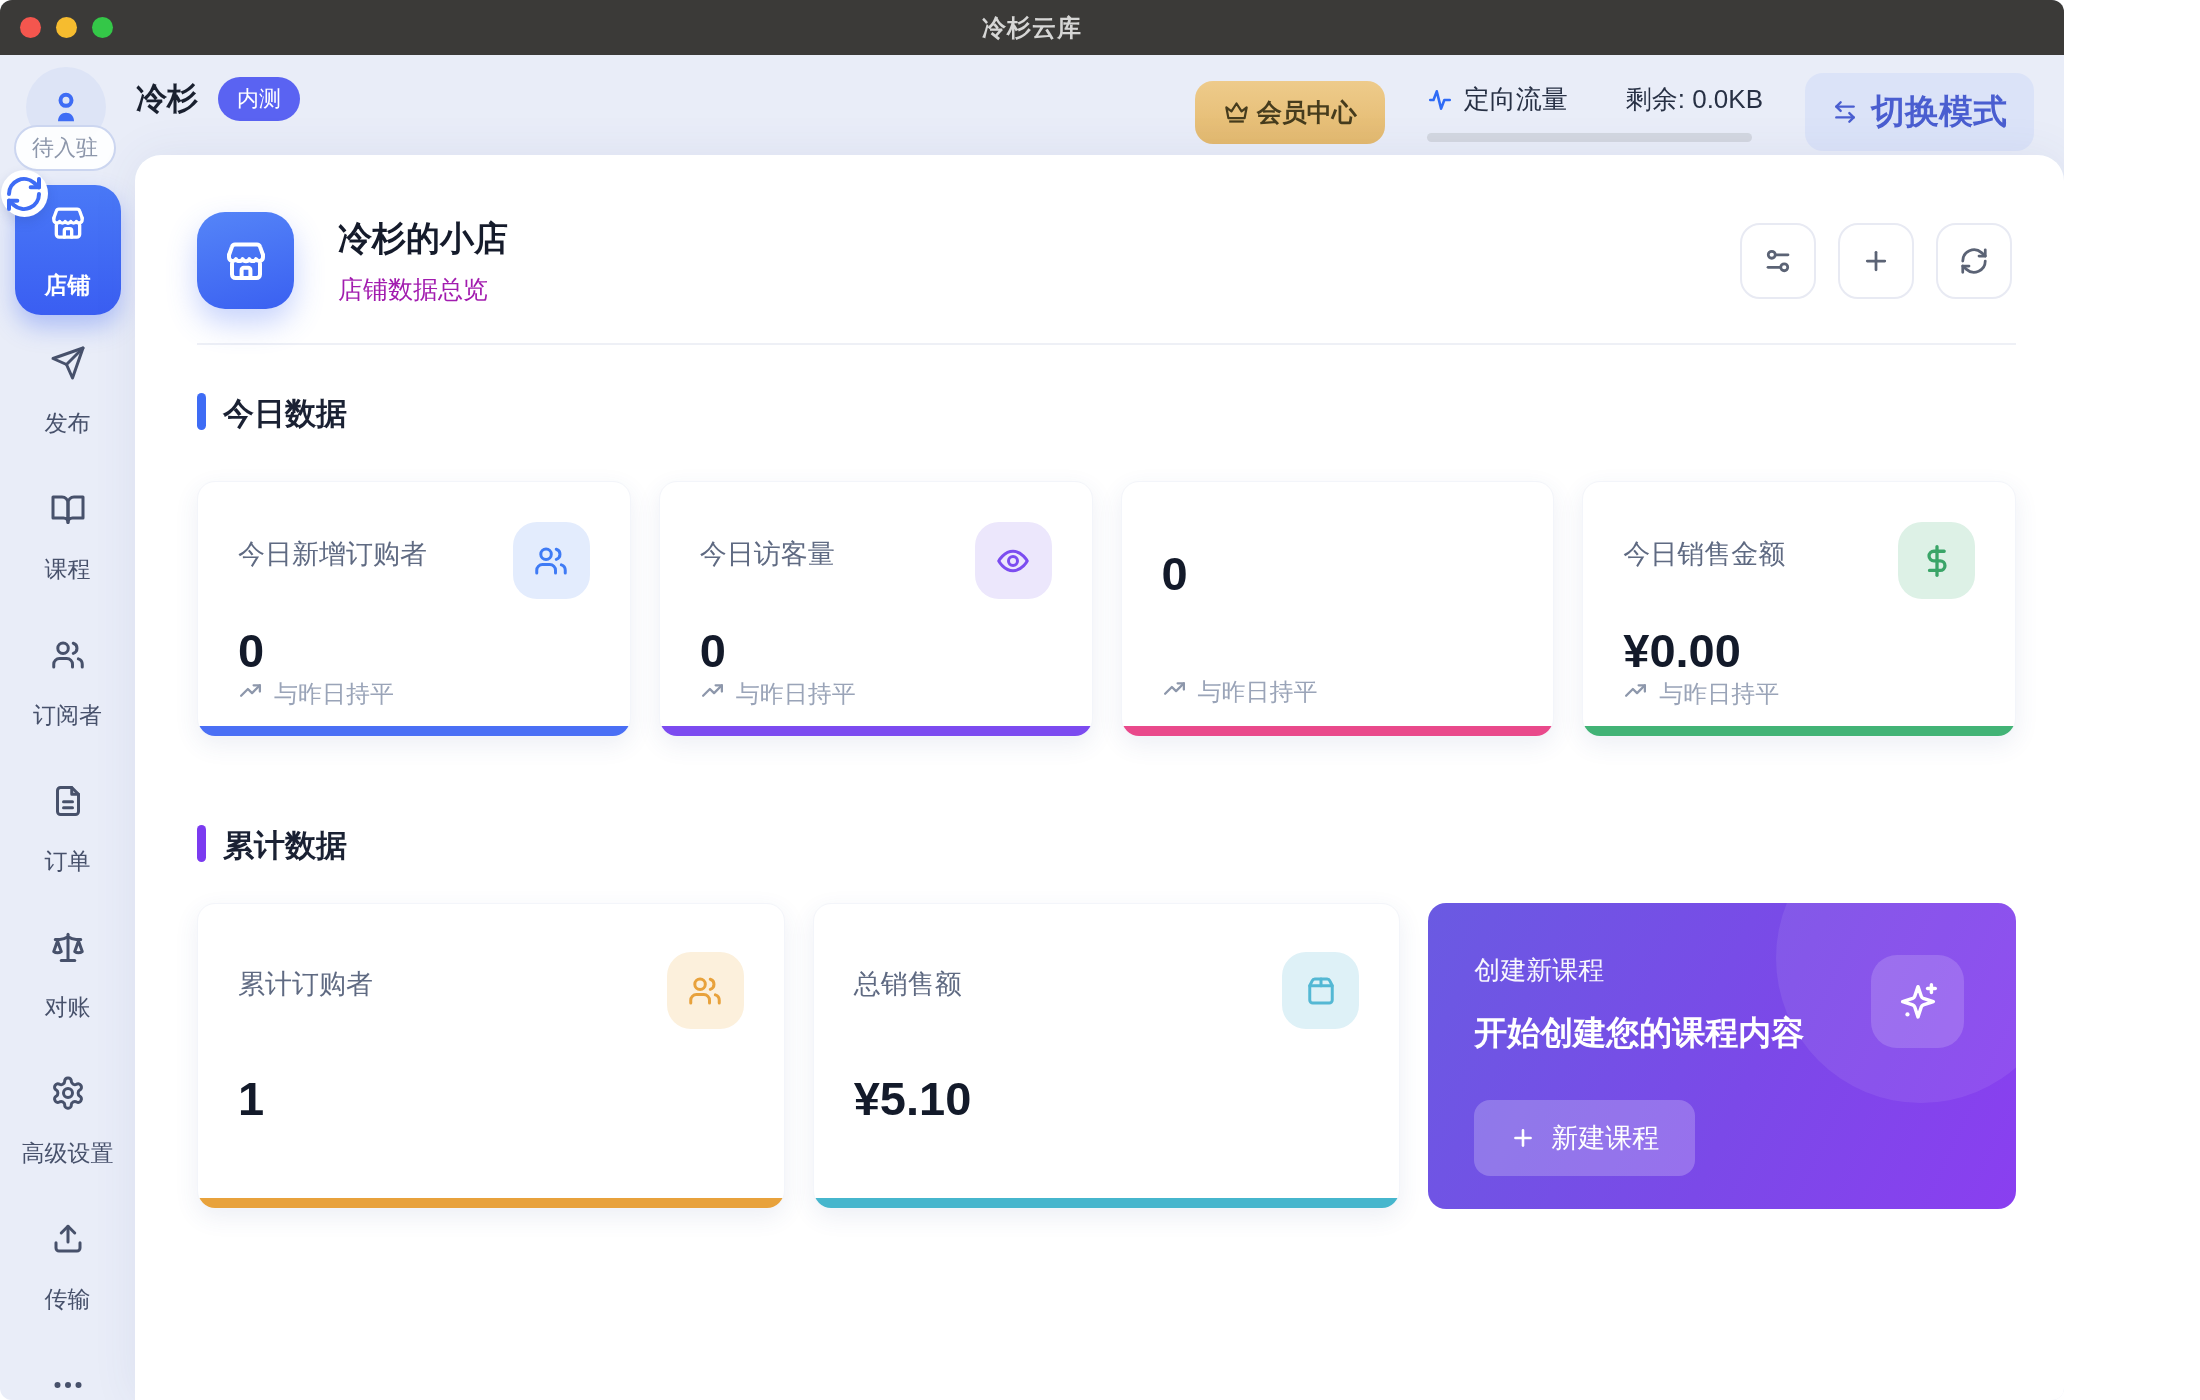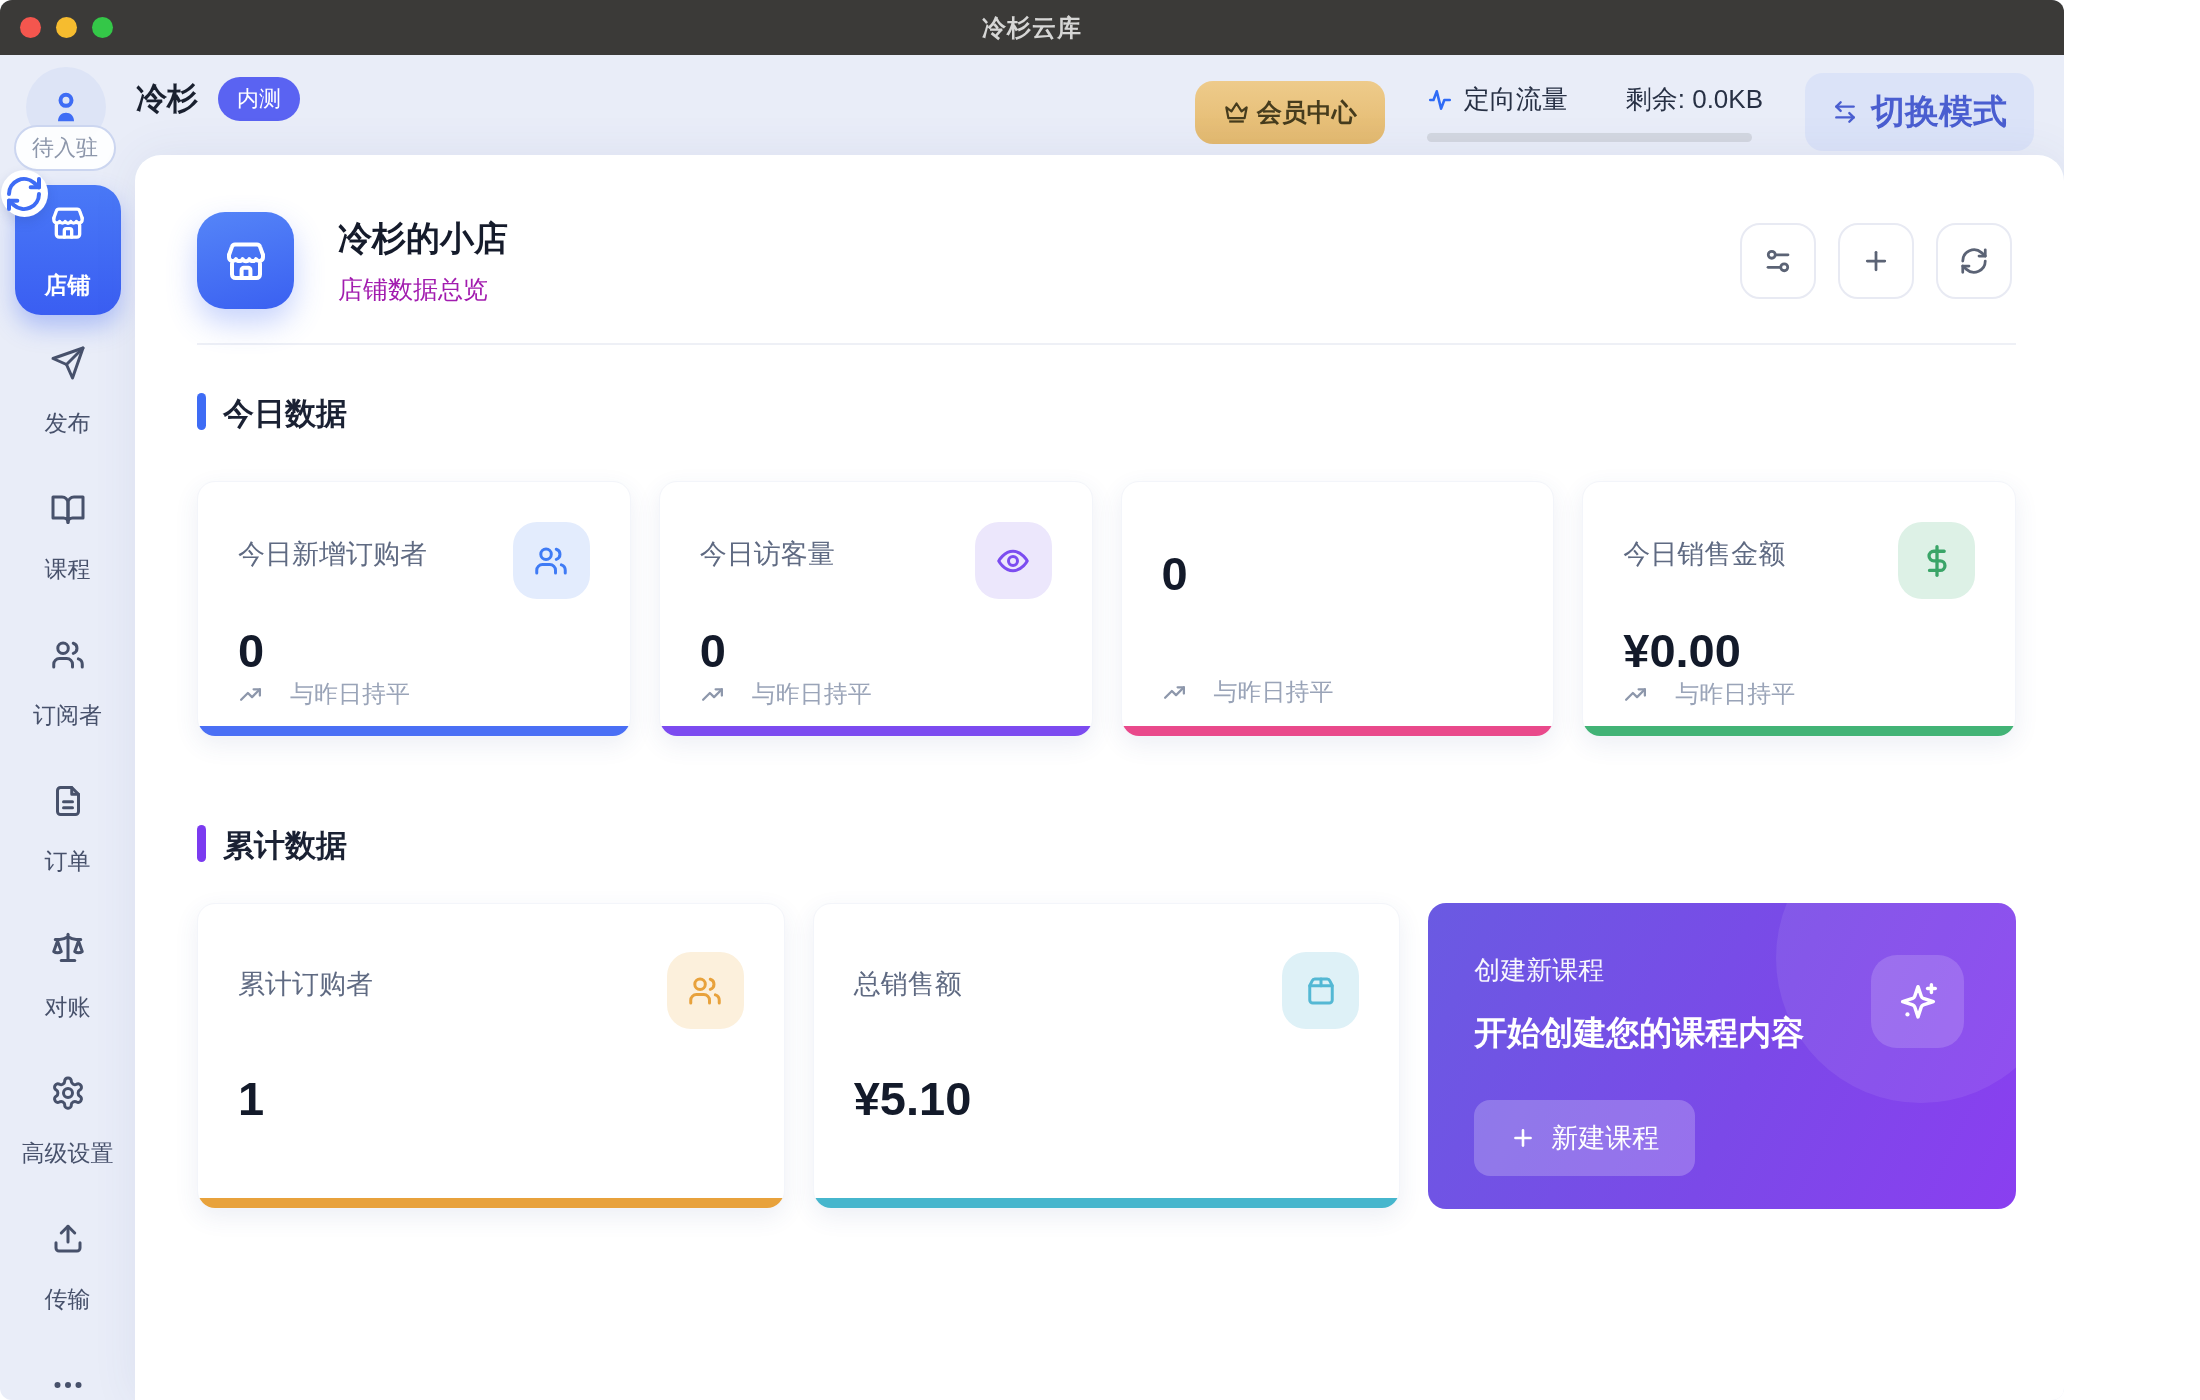--- a/index.html
+++ b/index.html
@@ -89,21 +89,21 @@
   .icon-tile { width:77px; height:77px; border-radius:24px; display:grid; place-items:center; flex:none; }
   .icon-tile svg { width:36px; height:36px; }
   .tile-blue  { background:#e3ecfd; color:#3f7bf5; }
   .tile-purple{ background:#ece7fc; color:#7c4df0; }
   .tile-pink  { background:#fbdfed; color:#e0408f; }
   .tile-green { background:#ddf1e6; color:#3aa568; }
   .tile-orange{ background:#fcf0dc; color:#e8a23c; }
   .tile-cyan  { background:#def1f7; color:#54b8d4; }
   .stat-value { font-size:47px; font-weight:600; color:#131a2a; margin-top:24px; }
   .stat-card.tall .stat-value { margin-top:42px; }
-  .stat-footer { display:flex; align-items:center; gap:27px; font-size:24px; color:#9aa4b8; margin-top:auto; margin-bottom:28px; }
+  .stat-footer { display:flex; align-items:flex-start; gap:11px; font-size:24px; color:#9aa4b8; margin-top:auto; margin-bottom:28px; }
   .stat-footer svg { width:25px; height:25px; color:#8d97ab; }
   .accent-strip { position:absolute; left:0; right:0; bottom:0; height:10px; }
   .strip-blue { background:#4a6ff5; } .strip-purple { background:#7c4bf0; } .strip-pink { background:#e9498b; }
   .strip-green { background:#42b376; } .strip-orange { background:#e8a23c; } .strip-cyan { background:#46b6cd; }
 
   .promo { position:relative; border-radius:18px; height:306px; padding:50px 46px;
            background:linear-gradient(115deg,#6a5ae2 0%,#7b49e8 55%,#8a3ff0 100%); color:#fff; overflow:hidden; cursor:pointer; }
   .promo-circle { position:absolute; top:-90px; right:-50px; width:290px; height:290px; border-radius:50%; background:rgba(255,255,255,.08); }
   .promo-tile { position:absolute; top:52px; right:52px; width:93px; height:93px; border-radius:26px; background:rgba(255,255,255,.16);
                 display:grid; place-items:center; }

